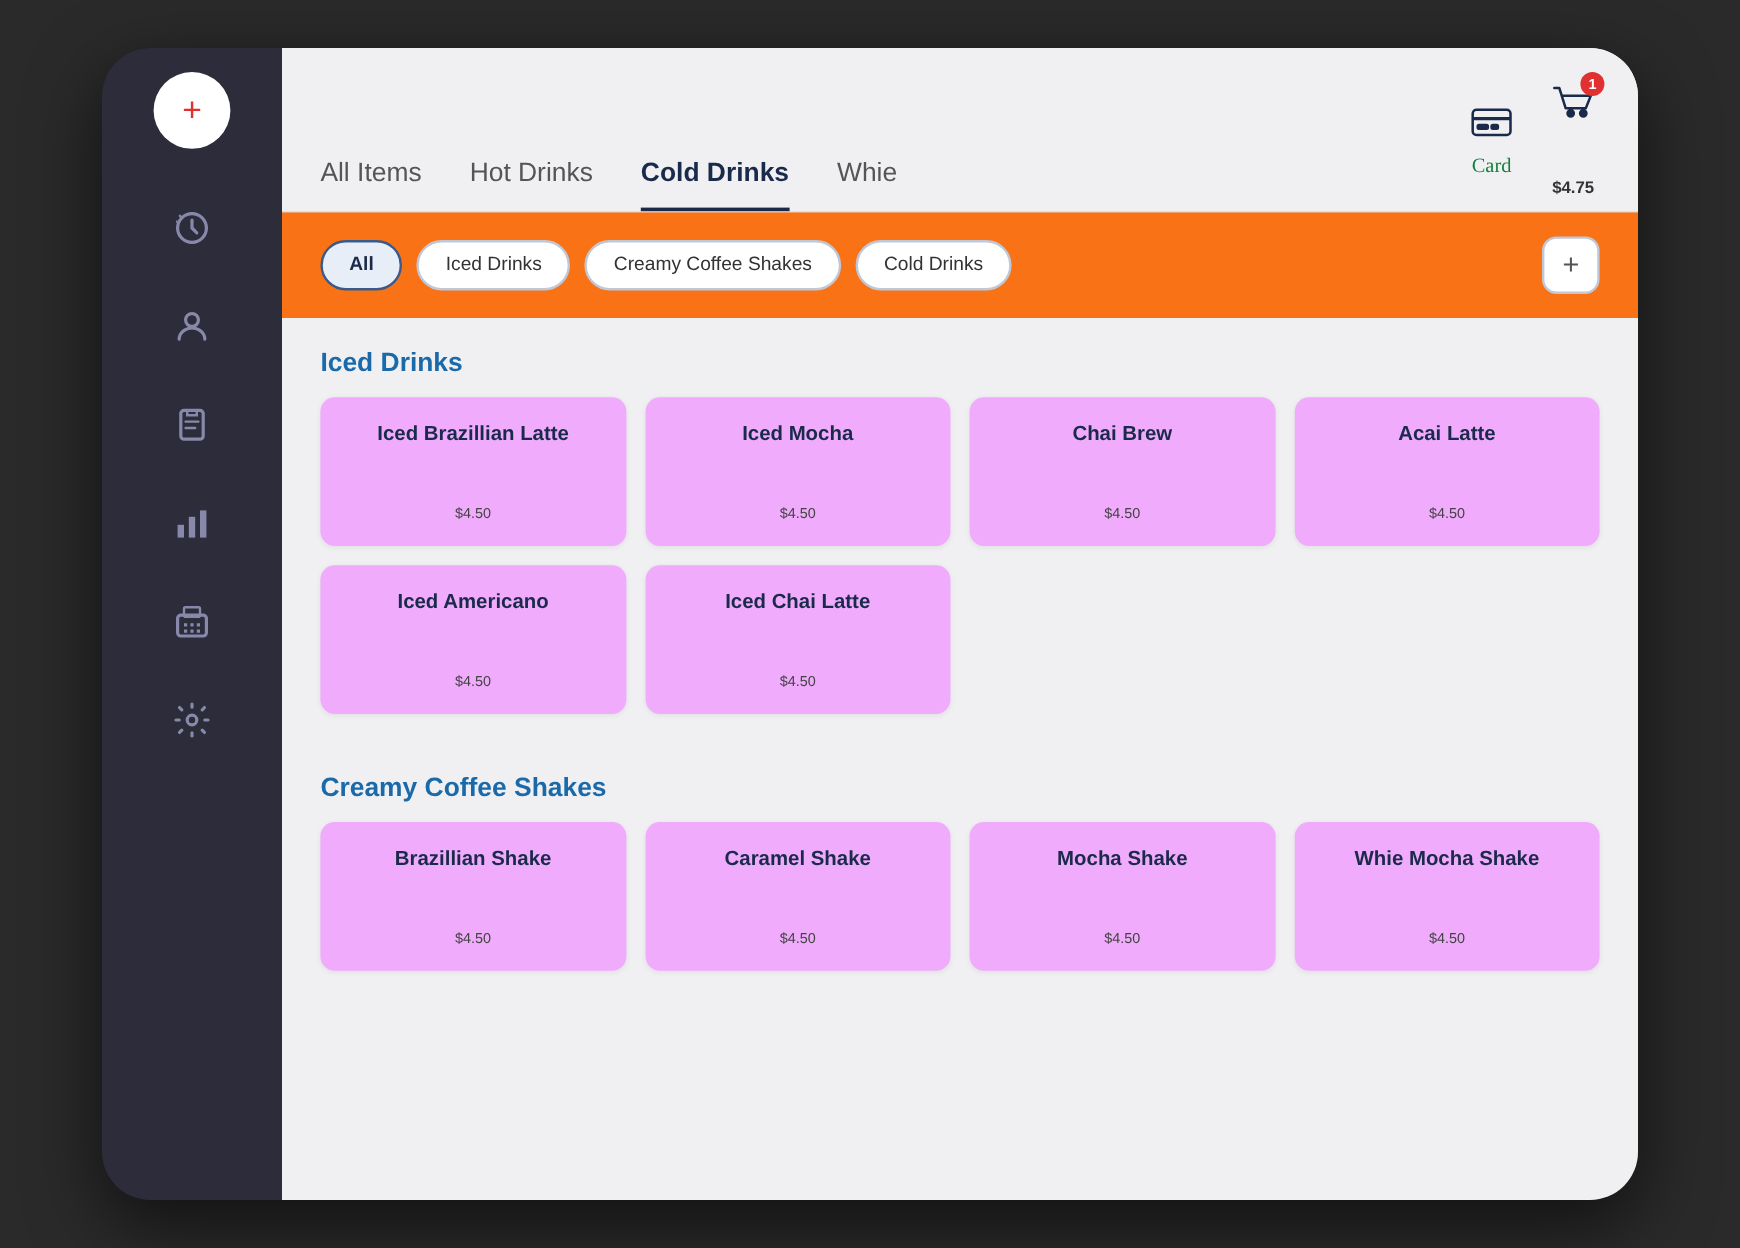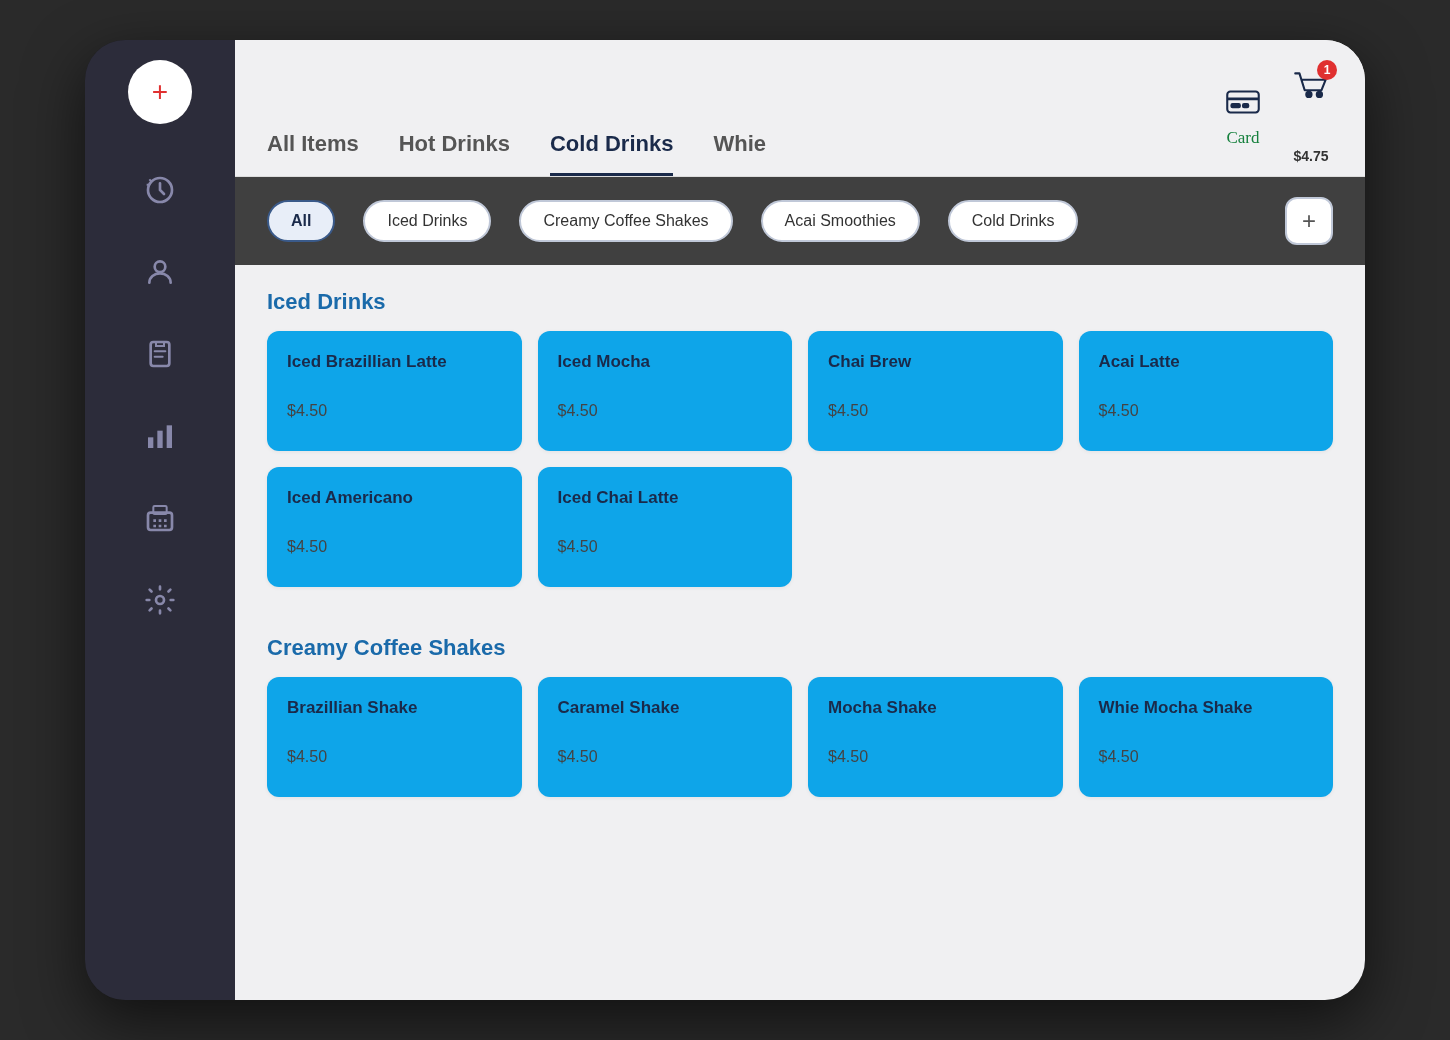--- a/index.html
+++ b/index.html
@@ -93,21 +93,21 @@
       gap: 40px;
       align-items: flex-end;
     }
 
     .nav-tab {
       padding-bottom: 16px;
       font-size: 22px;
       color: #555;
       cursor: pointer;
       border-bottom: 3px solid transparent;
-      font-weight: 700;
+      font-weight: 400;
     }
 
     .nav-tab.active {
       color: #1a2a4a;
       font-weight: 700;
       border-bottom: 3px solid #1a2a4a;
     }
 
     .top-nav-actions {
       display: flex;
@@ -169,22 +169,22 @@
       color: #333;
       font-weight: 600;
       margin-top: 36px;
     }
 
     
     .filter-bar {
       padding: 20px 32px;
       display: flex;
       align-items: center;
-      gap: 28px;
-      background: #404040;
+      gap: 12px;
+      background: #f97316;
     }
 
     .filter-btn {
       padding: 10px 22px;
       border-radius: 24px;
       border: 2px solid #c0c8d8;
       background: white;
       font-size: 16px;
       color: #333;
       cursor: pointer;
@@ -229,42 +229,44 @@
     }
 
     .cards-grid {
       display: grid;
       grid-template-columns: repeat(4, 1fr);
       gap: 16px;
       margin-bottom: 20px;
     }
 
     .product-card {
-      background: #0ea5e9;
+      background: #f0abfc;
       border-radius: 12px;
       padding: 20px;
       cursor: pointer;
       box-shadow: 0 1px 4px rgba(0,0,0,0.06);
       display: flex;
       flex-direction: column;
-      gap: 29px;
+      gap: 2px;
       min-height: 120px;
+      align-items: center;
     }
 
     .product-name {
       font-size: 17px;
       font-weight: 700;
       color: #1a2a4a;
       line-height: 1.3;
     }
 
     .product-price {
-      font-size: 16px;
+      font-size: 12px;
       color: #444;
       font-weight: 400;
+      margin-top: 46px;
     }
 
     .section-gap {
       height: 20px;
     }
   </style>
 </head>
 <body>
 
 <div class="tablet-frame">
@@ -355,21 +357,20 @@
           </div>
           <span class="cart-price">$4.75</span>
         </div>
       </div>
     </div>
 
     <div class="filter-bar">
       <button class="filter-btn active">All</button>
       <button class="filter-btn">Iced Drinks</button>
       <button class="filter-btn">Creamy Coffee Shakes</button>
-      <button class="filter-btn">Acai Smoothies</button>
       <button class="filter-btn">Cold Drinks</button>
       <button class="filter-add-btn">+</button>
     </div>
 
     <div class="content-area">
 
       <h2 class="section-title">Iced Drinks</h2>
       <div class="cards-grid">
         <div class="product-card">
           <span class="product-name">Iced Brazillian Latte</span>

